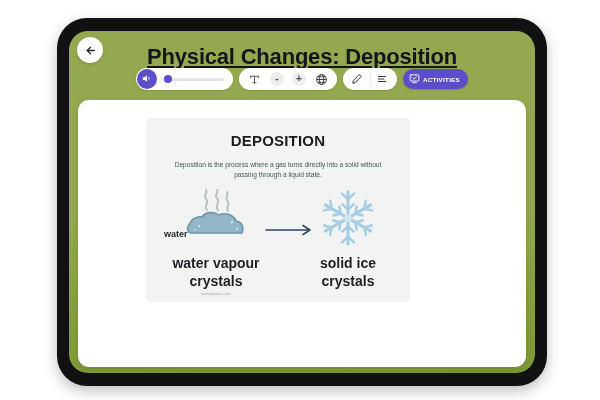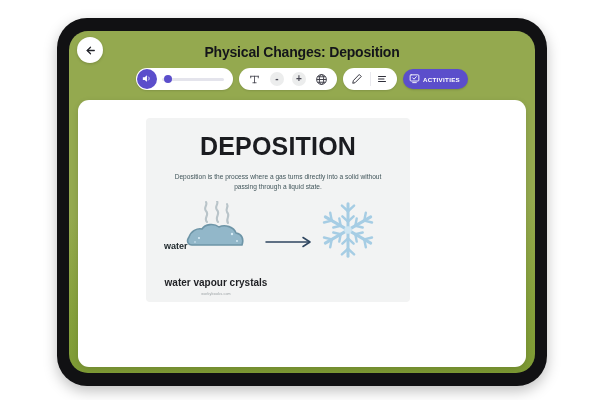--- a/index.html
+++ b/index.html
@@ -68,24 +68,25 @@
     cursor: pointer;
   }
   .back-btn svg { display: block; }
 
   .page-title {
     position: absolute;
     left: 0;
     right: 0;
     top: 13px;
     text-align: center;
-    font-size: 14px;
+    font-size: 22px;
     font-weight: bold;
     color: #14151a;
     letter-spacing: -0.2px;
+    text-decoration: underline;
   }
 
   
   .toolbar {
     position: relative;
     display: flex;
     align-items: center;
     justify-content: center;
     gap: 6px;
     height: 24px;
@@ -197,21 +198,21 @@
     top: 18px;
     width: 264px;
     height: 184px;
     background: #f2f3f3;
     border-radius: 4px;
   }
 
   .poster-title {
     text-align: center;
     margin-top: 14px;
-    font-size: 25px;
+    font-size: 15px;
     font-weight: bold;
     color: #1b1c20;
     letter-spacing: 0.2px;
   }
 
   .poster-sub {
     margin: 11px 22px 0 22px;
     text-align: center;
     font-size: 6.6px;
     line-height: 1.55;
@@ -239,25 +240,25 @@
     text-align: center;
   }
   .arrow-wrap {
     position: absolute;
     left: 118px;
     top: 34px;
     width: 54px;
   }
 
   .cap {
-    font-size: 10px;
+    font-size: 14px;
     font-weight: bold;
     color: #1f2024;
     line-height: 1.25;
-    margin-top: 14px;
+    margin-top: 4px;
   }
   .watermark {
     font-size: 3.6px;
     color: #9aa0a3;
     margin-top: 2px;
     letter-spacing: 0.2px;
   }
 
   .blob-wrap { position: relative; height: 62px; }
   .blob-wrap svg { display: block; margin: 0 auto; }
@@ -458,20 +459,21 @@
 
                       <line x1="14.7" y1="42" x2="13" y2="50.4"></line>
                       <line x1="14.7" y1="42" x2="6.4" y2="40"></line>
                       <line x1="24.2" y1="36.5" x2="22.7" y2="44.4"></line>
                       <line x1="24.2" y1="36.5" x2="16.3" y2="34.7"></line>
                     </g>
                     <circle cx="32" cy="32" r="4" fill="#cfe6f2"></circle>
                   </svg>
                 </span>
               </div>
+              <div class="cap">solid ice crystals</div>
             </div>
 
           </div>
         </div>
 
 
       </div>
 
     </div>
   </div>

